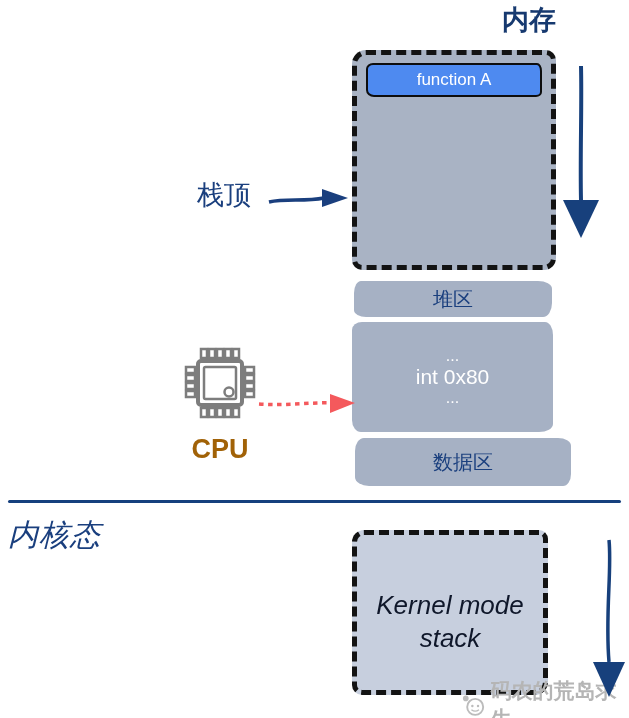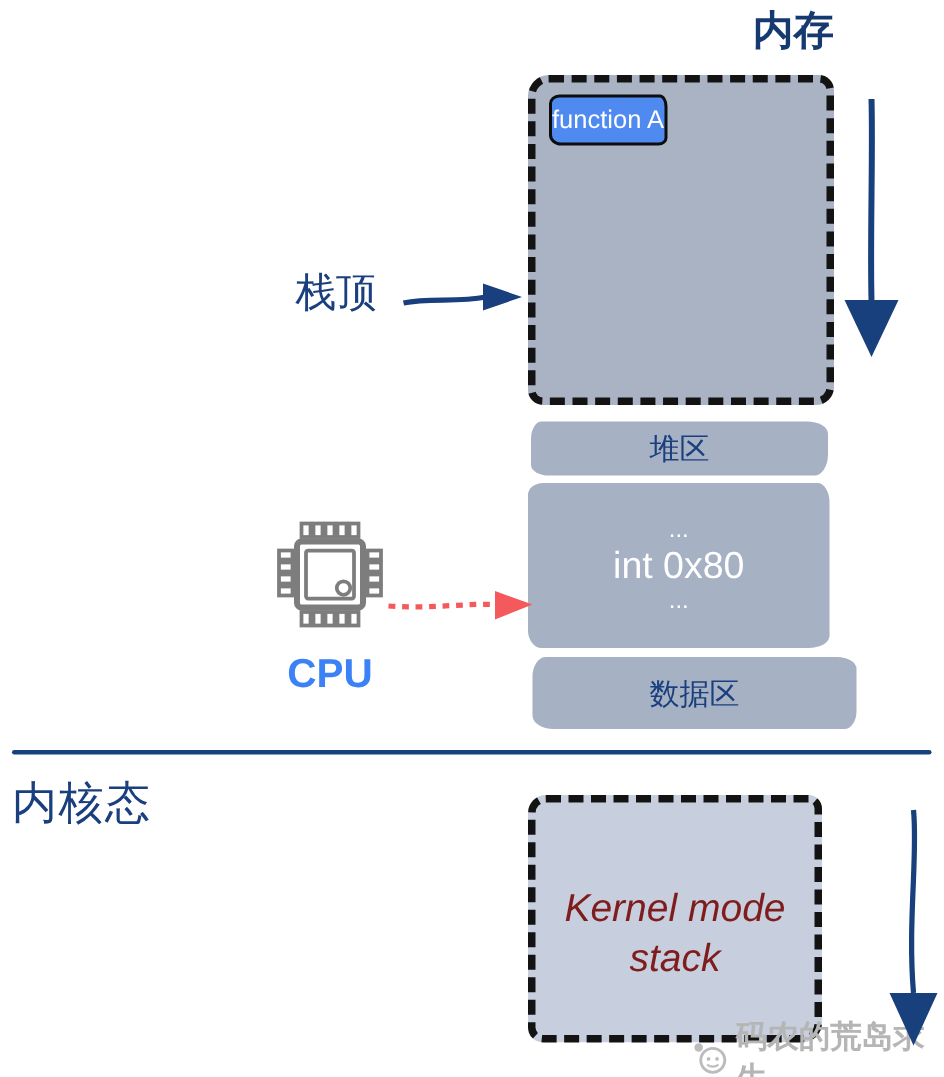--- a/index.html
+++ b/index.html
@@ -21,38 +21,38 @@
   }
   .stack-top-label{
     left:197px;top:177px;
     font-size:27px;color:#1a3f7e;
   }
   .mode-label{
     left:8px;
     font-size:30px;color:#1a3f7e;letter-spacing:1px;
   }
   .user-mode{top:445px;}
-  .kernel-mode{top:515px;}
+  .kernel-mode{top:515px;font-style:italic;}
   .cpu-label{
     left:181px;top:434px;width:78px;
     text-align:center;
-    font-size:27px;font-weight:bold;color:#3b82f6;
+    font-size:27px;font-weight:bold;color:#a16207;
   }
 
   
   .stack-container{
     left:352px;top:50px;width:204px;height:220px;
     box-sizing:border-box;
     background:#a9b3c4;
     border:5px dashed #131313;
     border-radius:14px 10px 12px 10px;
   }
   .fn-list{
     position:absolute;left:9px;right:9px;top:8px;
-    display:flex;flex-direction:row;gap:7px;
+    display:flex;flex-direction:column;gap:7px;
   }
   .fn-box{
     height:34px;
     box-sizing:border-box;
     background:#4e8af0;
     border:2.5px solid #0d0d0d;
     border-radius:7px 5px 6px 8px / 6px 8px 5px 7px;
     color:#ffffff;font-size:17px;
     display:flex;align-items:center;justify-content:center;
   }
@@ -68,21 +68,21 @@
     left:354px;top:281px;width:198px;height:36px;
     border-radius:7px 14px 9px 12px / 12px 8px 14px 7px;
   }
   .syscall-box{
     left:352px;top:322px;width:201px;height:110px;
     border-radius:10px 8px 14px 9px / 8px 13px 8px 12px;
     flex-direction:column;gap:2px;
     color:#ffffff;
   }
   .syscall-dots{font-size:16px;line-height:14px;color:#ffffff;}
-  .syscall-main{font-size:25px;color:#ffffff;text-align:right;}
+  .syscall-main{font-size:21px;color:#ffffff;text-align:right;}
   .data-box{
     left:355px;top:438px;width:216px;height:48px;
     border-radius:9px 13px 8px 14px / 13px 8px 12px 9px;
   }
 
   
   .mode-separator{
     left:8px;top:500px;width:613px;height:3px;
     background:#16407e;border-radius:2px;
   }
@@ -92,21 +92,21 @@
     left:352px;top:530px;width:196px;height:165px;
     box-sizing:border-box;
     background:#c7cfde;
     border:5px dashed #131313;
     border-radius:12px 9px 13px 10px;
     display:flex;align-items:center;justify-content:center;
     text-align:center;
     padding:28px 18px 10px 18px;
   }
   .kernel-stack-text{
-    font-size:26px;font-style:italic;color:#7f1d1d;
+    font-size:26px;font-style:italic;color:#0f172a;
     line-height:1.25;
   }
 
   
   .watermark{
     left:462px;top:677px;
     display:flex;align-items:center;gap:4px;
     color:#b5b5b5;font-size:21px;font-weight:bold;
     z-index:1;
   }

